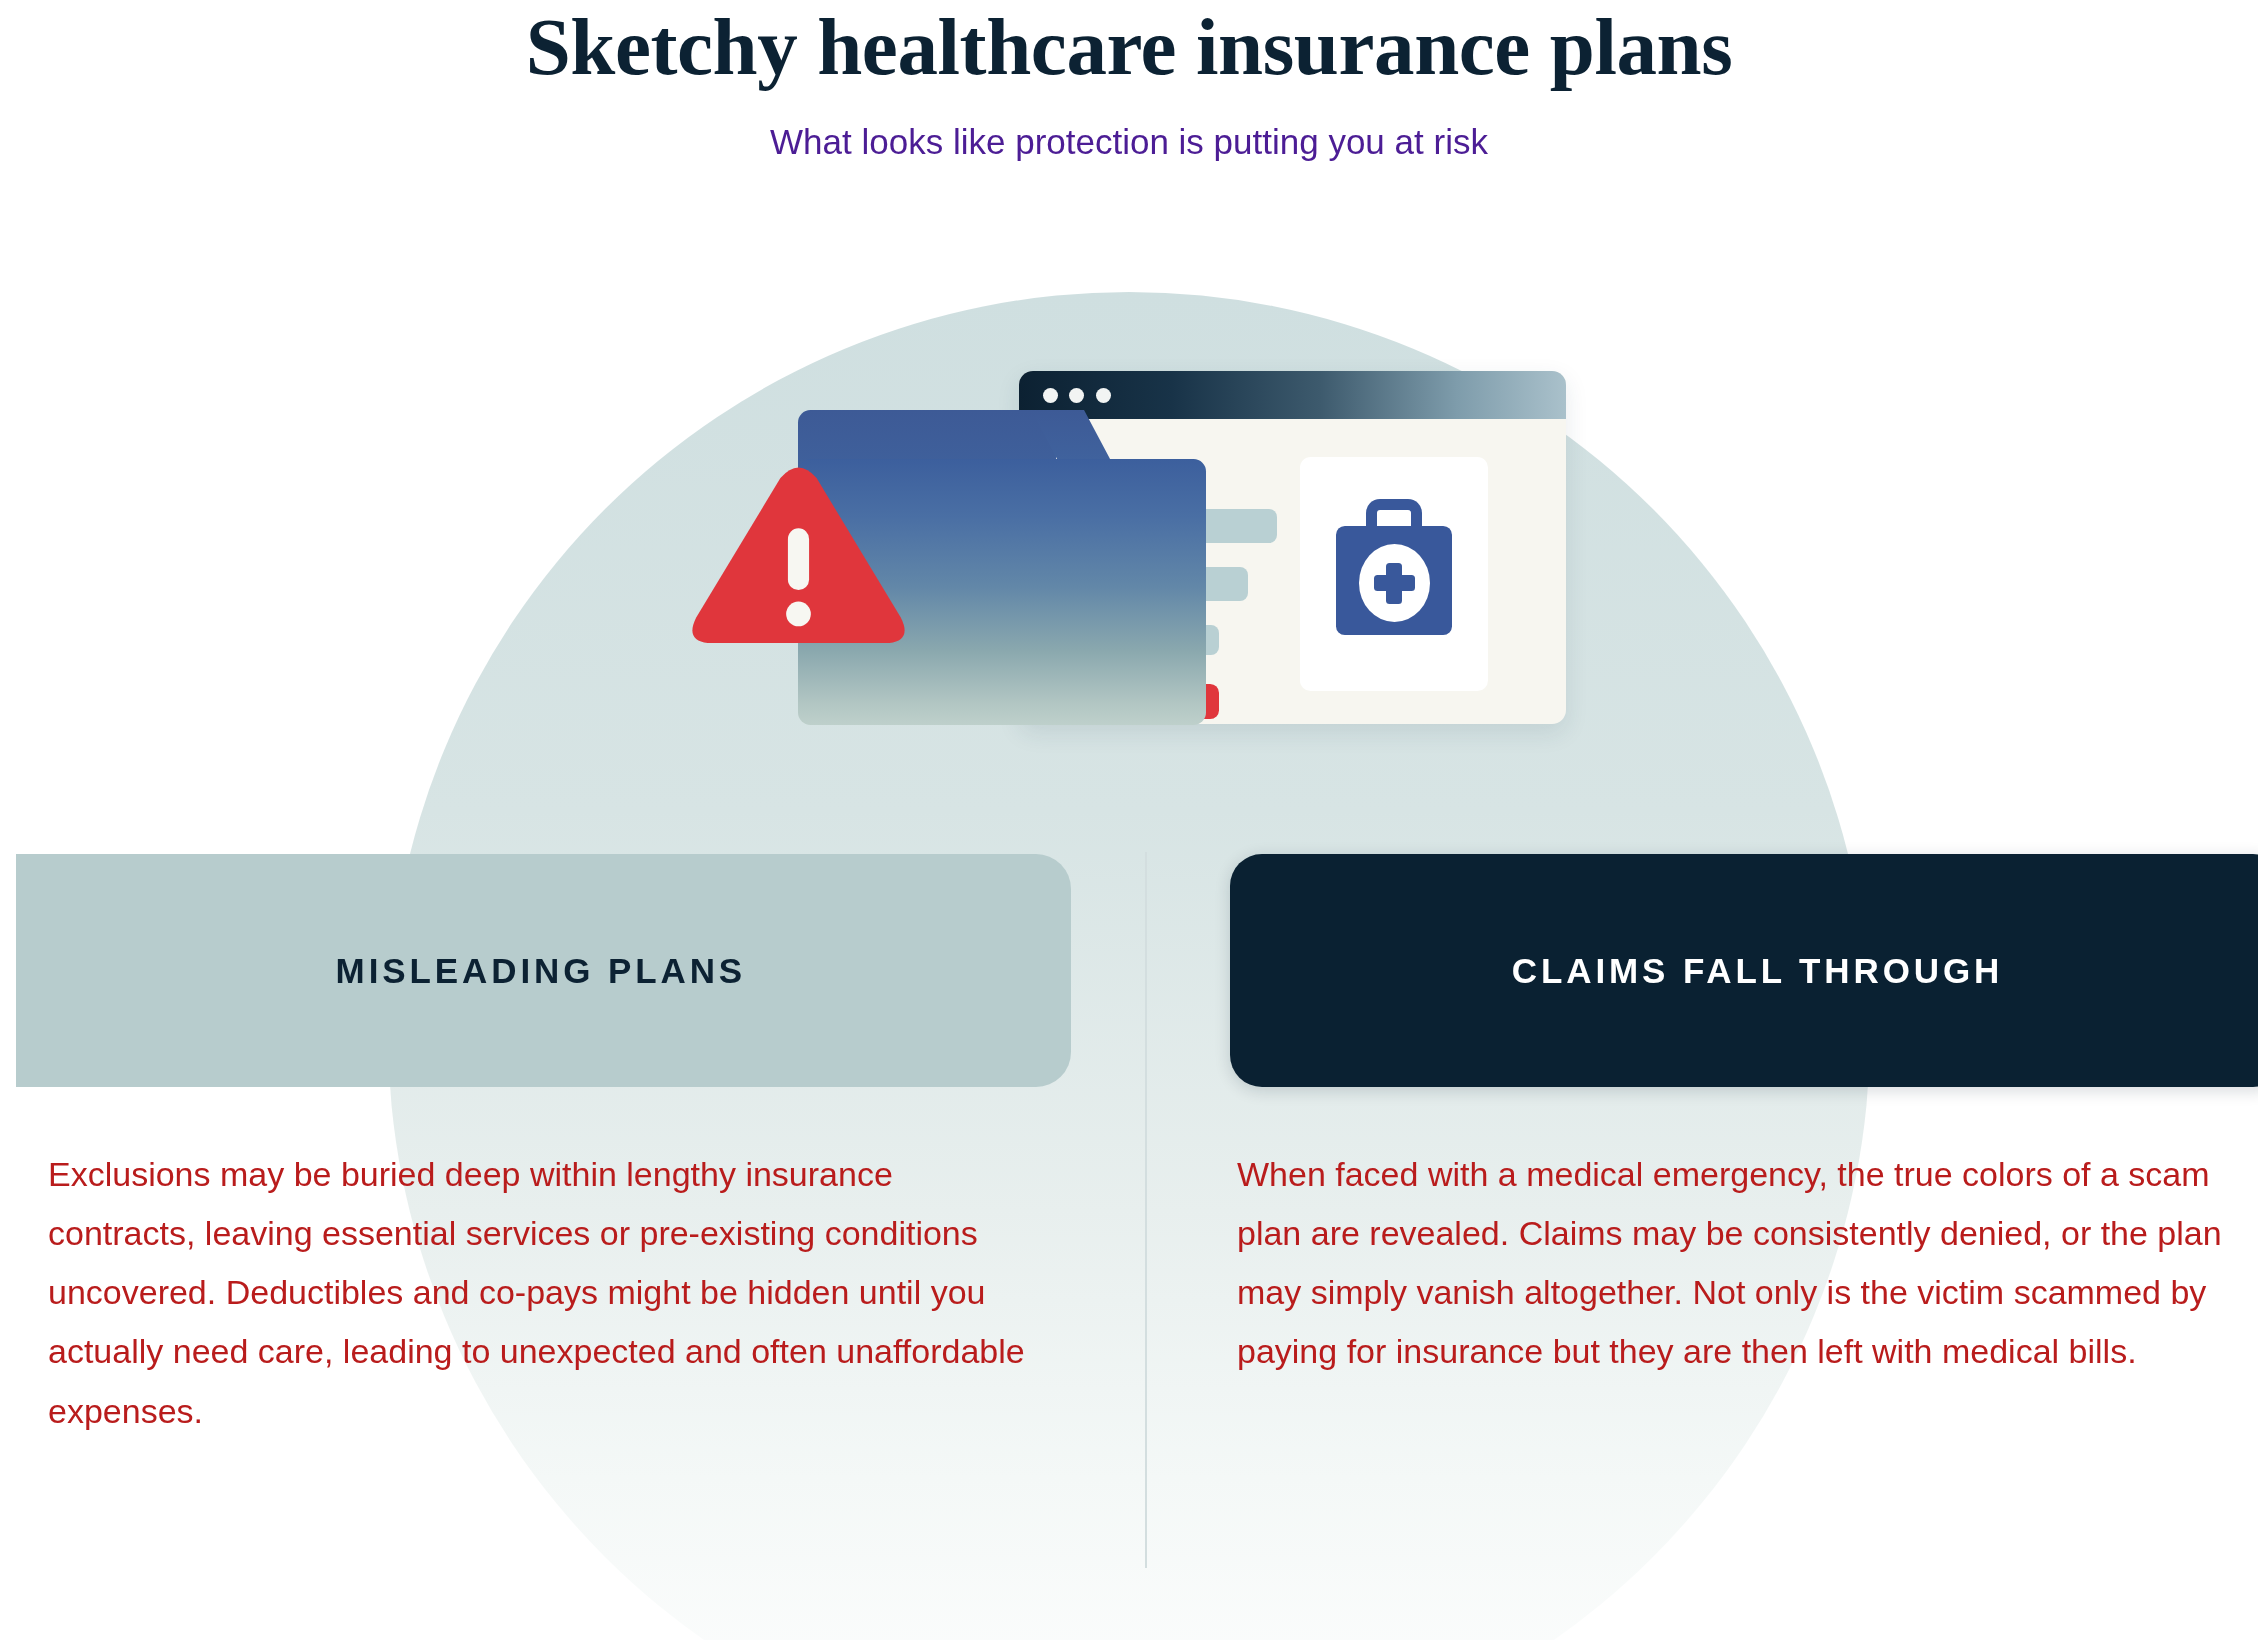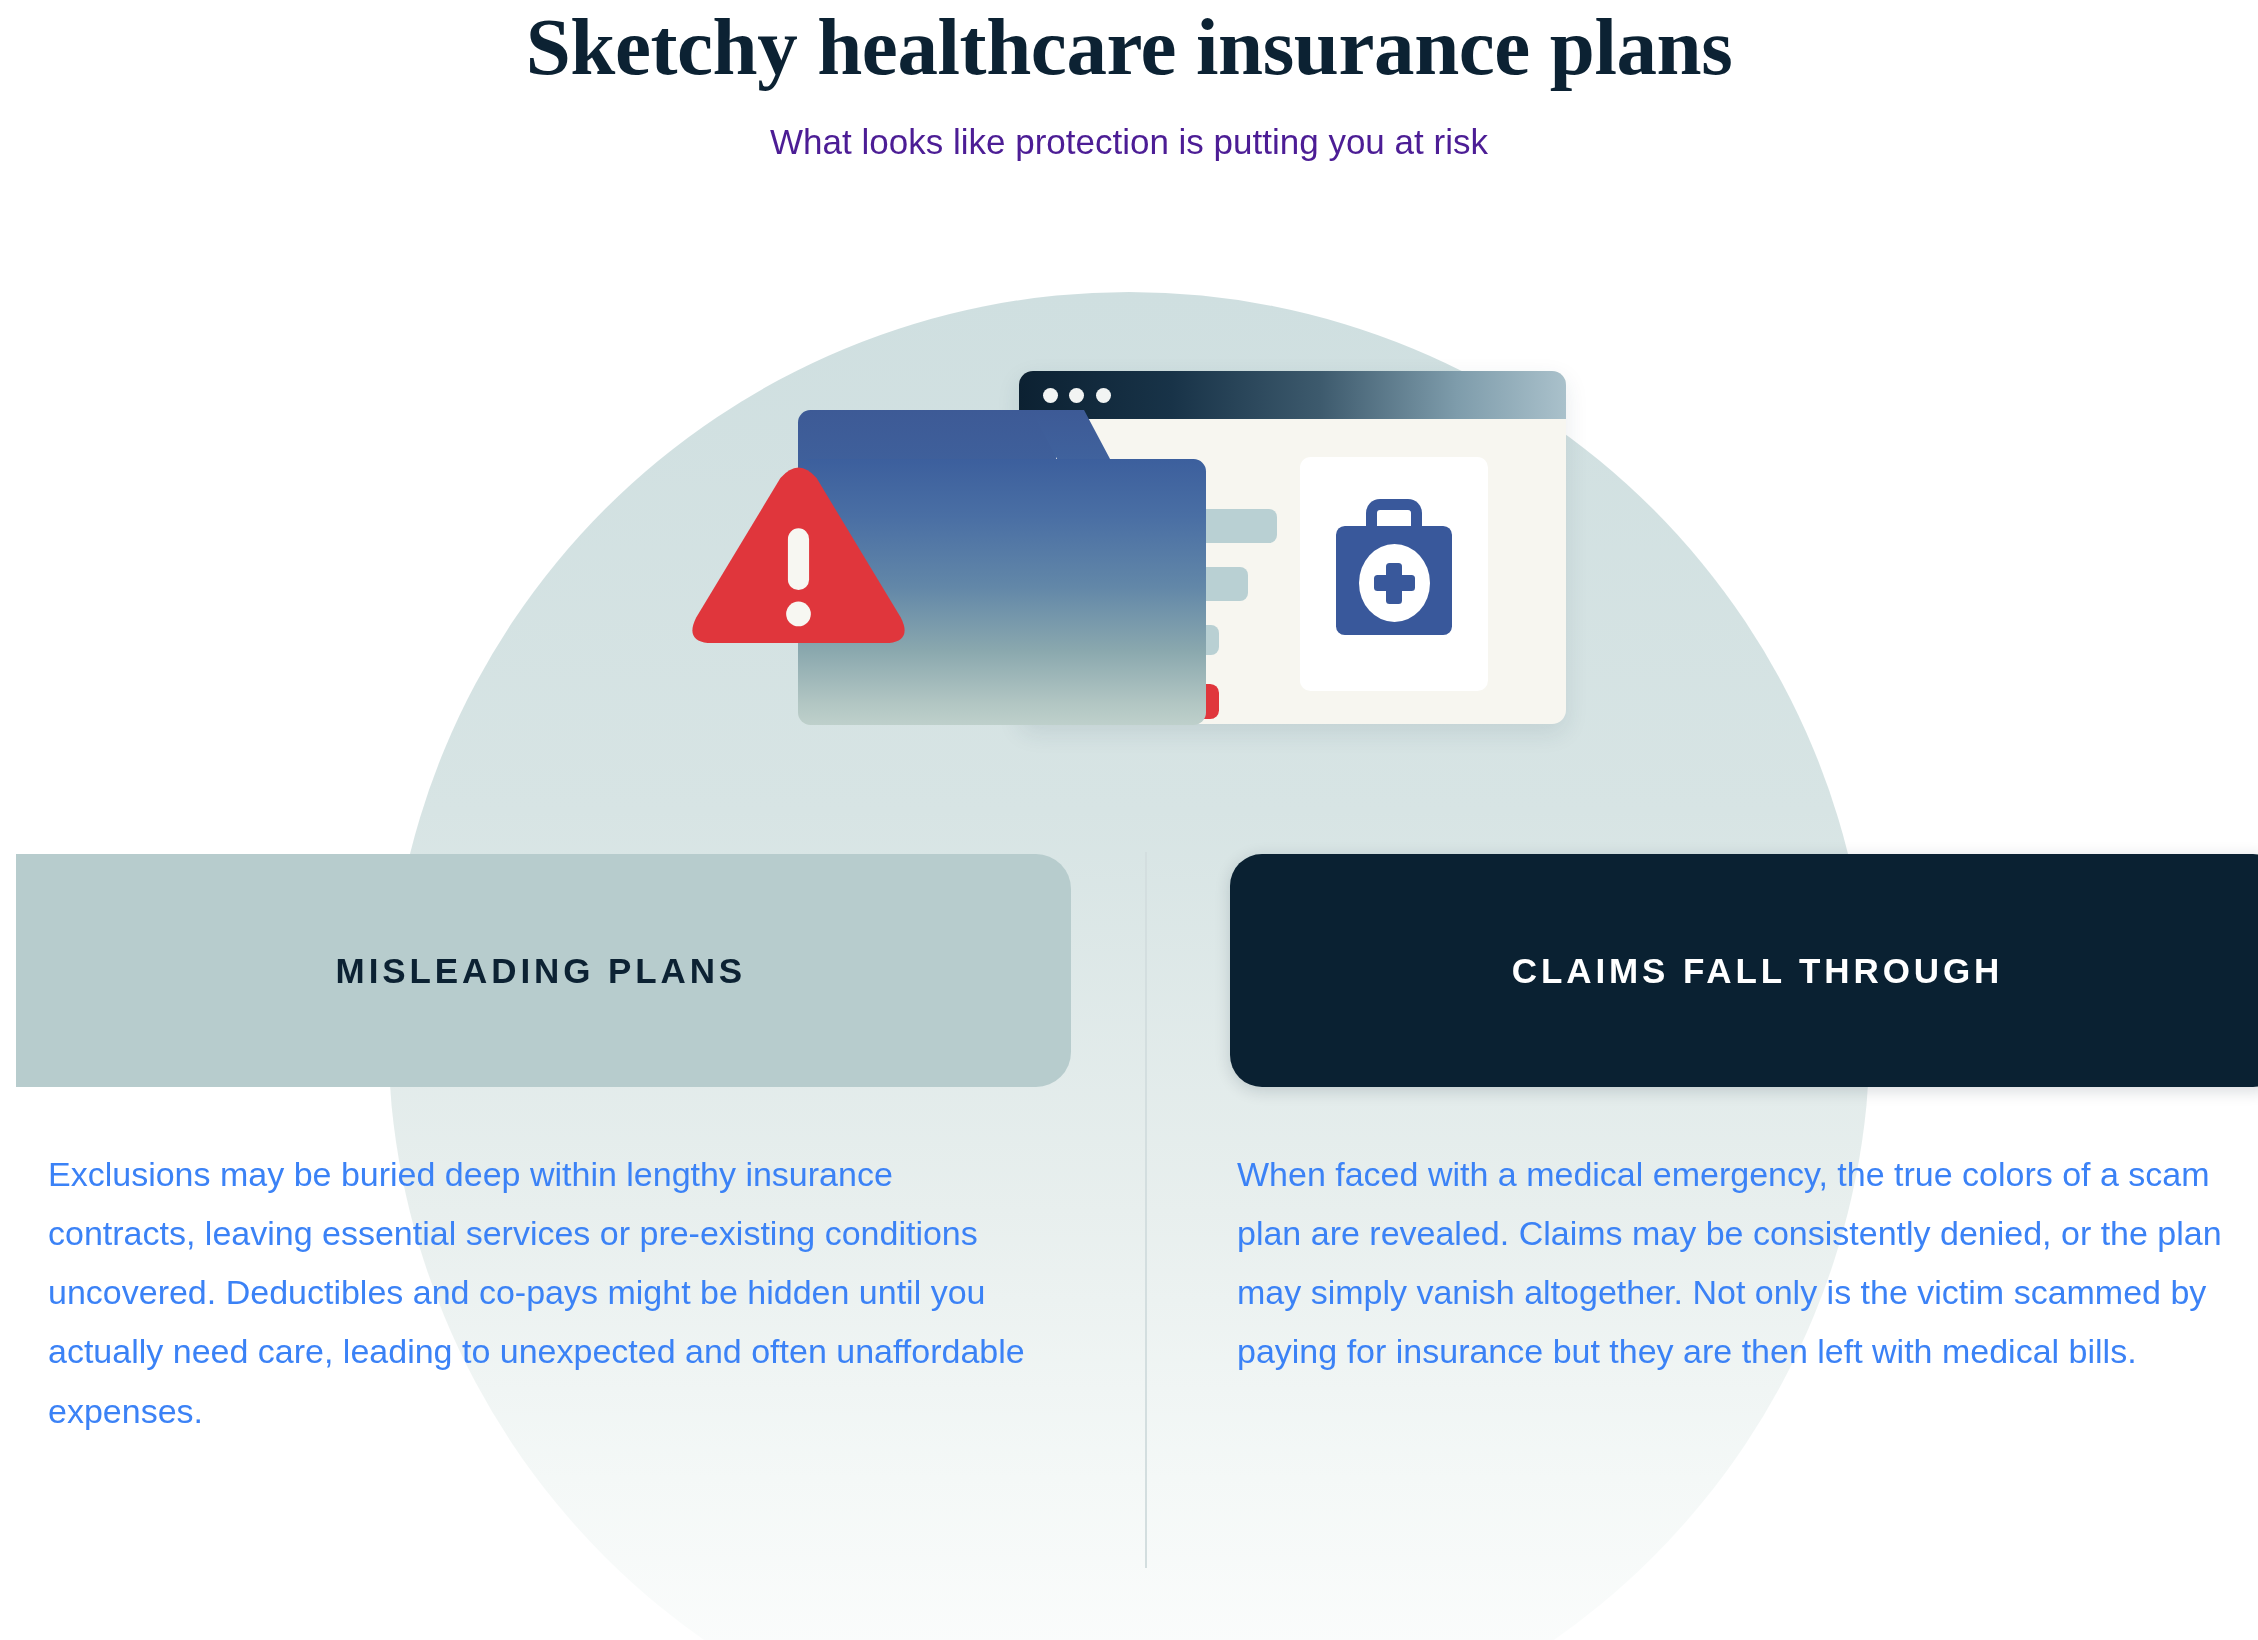--- a/index.html
+++ b/index.html
@@ -244,21 +244,21 @@
     color: #ffffff;
     border-radius: 32px;
     box-shadow: 0 3.5px 16px rgba(10,33,50,0.16);
   }
 
   .body-text {
     margin: 0;
     padding-top: 58px;
     font-size: 34px;
     line-height: 1.74;
-    color: #3b82f6;
+    color: #b91c1c;
     font-weight: 400;
   }
   #body-text-left  { padding-left: 32px;  padding-right: 32px; }
   #body-text-right { padding-left: 7px;   padding-right: 35px; }
 </style>
 </head>
 <body>
 
 <div id="header">
   <h1 id="page-title">Sketchy healthcare insurance plans</h1>

